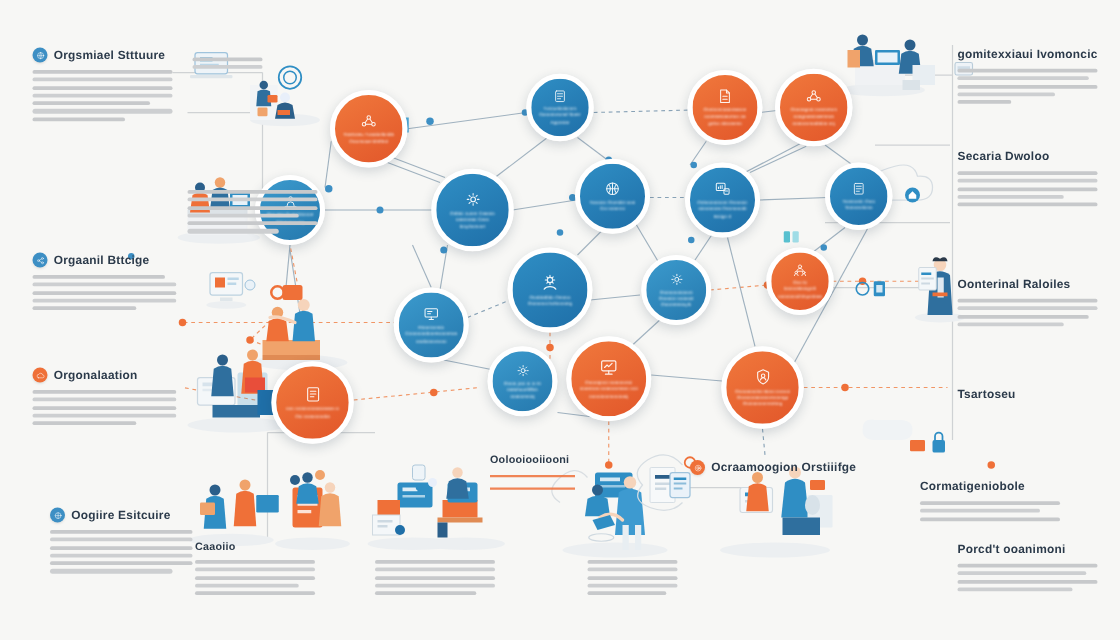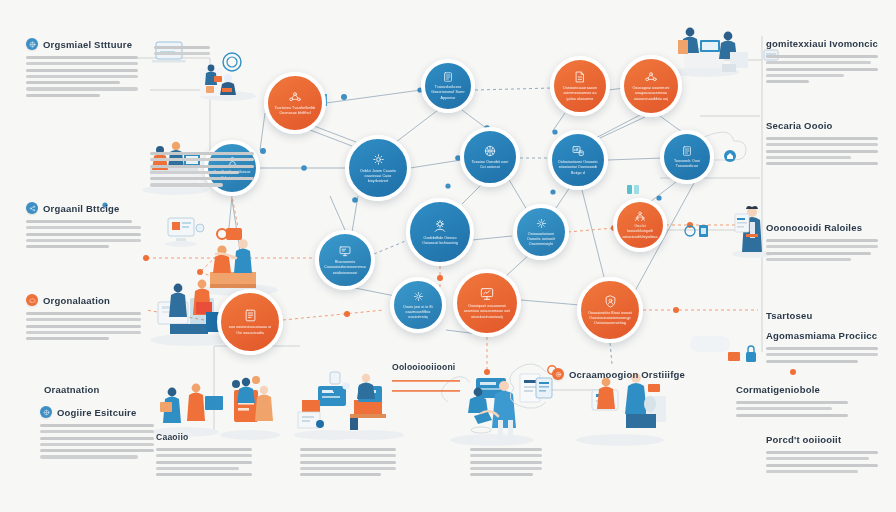--- a/index.html
+++ b/index.html
@@ -623,25 +623,20 @@
           <span class="blk-title">Orgonalaation</span>
         </div>
         <div class="lines">
           <div class="ln" style="width: 100%;"></div>
           <div class="ln l2" style="width: 100%;"></div>
           <div class="ln" style="width: 100%;"></div>
           <div class="ln l2" style="width: 100%;"></div>
           <div class="ln" style="width: 72%;"></div>
         </div>
       </div>
-      <div class="txtblock" style="left: 44px; top: 384px; width: 108px;">
-        <div class="blk-head">
-          <span class="blk-title">Oraatnation</span>
-        </div>
-      </div>
       <div class="txtblock" style="left: 40px; top: 406px; width: 114px;">
         <div class="blk-head">
           <span class="bullet">
             <svg viewBox="0 0 24 24" width="7" height="7" fill="none" stroke="#ffffff" stroke-width="1.4" stroke-linecap="round" stroke-linejoin="round">
               <circle cx="12" cy="12" r="8"></circle>
               <path d="M12 4v16M4 12h16"></path>
             </svg>
           </span>
           <span class="blk-title">Oogiire Esitcuire</span>
         </div>
@@ -712,69 +707,59 @@
         <div class="lines">
           <div class="ln" style="width: 100%;"></div>
           <div class="ln l2" style="width: 94%;"></div>
           <div class="ln" style="width: 100%;"></div>
           <div class="ln l2" style="width: 70%;"></div>
           <div class="ln" style="width: 38%;"></div>
         </div>
       </div>
       <div class="txtblock" style="left: 766px; top: 120px; width: 112px;">
         <div class="blk-head">
-          <span class="blk-title">Secaria Oooio</span>
+          <span class="blk-title">Secaria Dwoloo</span>
         </div>
         <div class="lines">
           <div class="ln" style="width: 100%;"></div>
           <div class="ln l2" style="width: 100%;"></div>
           <div class="ln" style="width: 100%;"></div>
           <div class="ln l2" style="width: 76%;"></div>
           <div class="ln" style="width: 100%;"></div>
         </div>
       </div>
       <div class="txtblock" style="left: 766px; top: 222px; width: 112px;">
         <div class="blk-head">
-          <span class="blk-title">Ooonoooidi Raloiles</span>
+          <span class="blk-title">Oonterinal Raloiles</span>
         </div>
         <div class="lines">
           <div class="ln" style="width: 100%;"></div>
           <div class="ln l2" style="width: 100%;"></div>
           <div class="ln" style="width: 94%;"></div>
           <div class="ln l2" style="width: 76%;"></div>
         </div>
       </div>
       <div class="txtblock" style="left: 766px; top: 310px; width: 112px;">
         <div class="blk-head">
           <span class="blk-title">Tsartoseu</span>
         </div>
       </div>
-      <div class="txtblock" style="left: 766px; top: 330px; width: 112px;">
-        <div class="blk-head">
-          <span class="blk-title">Agomasmiama Prociicc</span>
-        </div>
-        <div class="lines">
-          <div class="ln" style="width: 100%;"></div>
-          <div class="ln l2" style="width: 100%;"></div>
-          <div class="ln" style="width: 82%;"></div>
-        </div>
-      </div>
       <div class="txtblock" style="left: 736px; top: 384px; width: 112px;">
         <div class="blk-head">
           <span class="blk-title">Cormatigeniobole</span>
         </div>
         <div class="lines">
           <div class="ln" style="width: 100%;"></div>
           <div class="ln l2" style="width: 86%;"></div>
           <div class="ln" style="width: 100%;"></div>
         </div>
       </div>
       <div class="txtblock" style="left: 766px; top: 434px; width: 112px;">
         <div class="blk-head">
-          <span class="blk-title">Porcd't ooiiooiit</span>
+          <span class="blk-title">Porcd't ooanimoni</span>
         </div>
         <div class="lines">
           <div class="ln" style="width: 100%;"></div>
           <div class="ln l2" style="width: 92%;"></div>
           <div class="ln" style="width: 100%;"></div>
           <div class="ln l2" style="width: 82%;"></div>
         </div>
       </div>
       <div class="txtblock" style="left: 552px; top: 368px; width: 110px;">
         <div class="blk-head">

